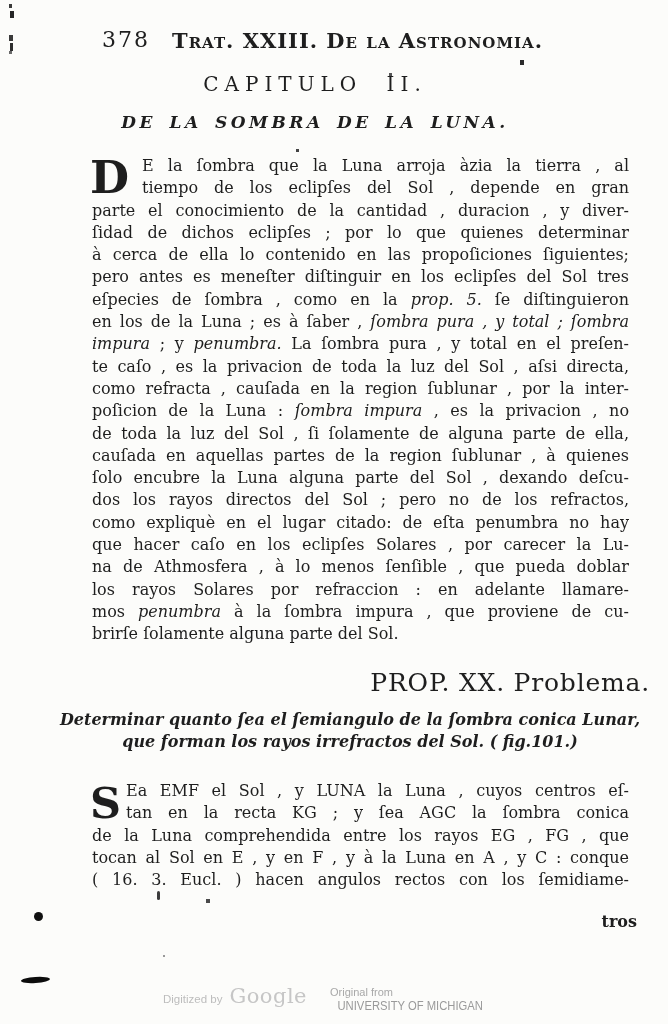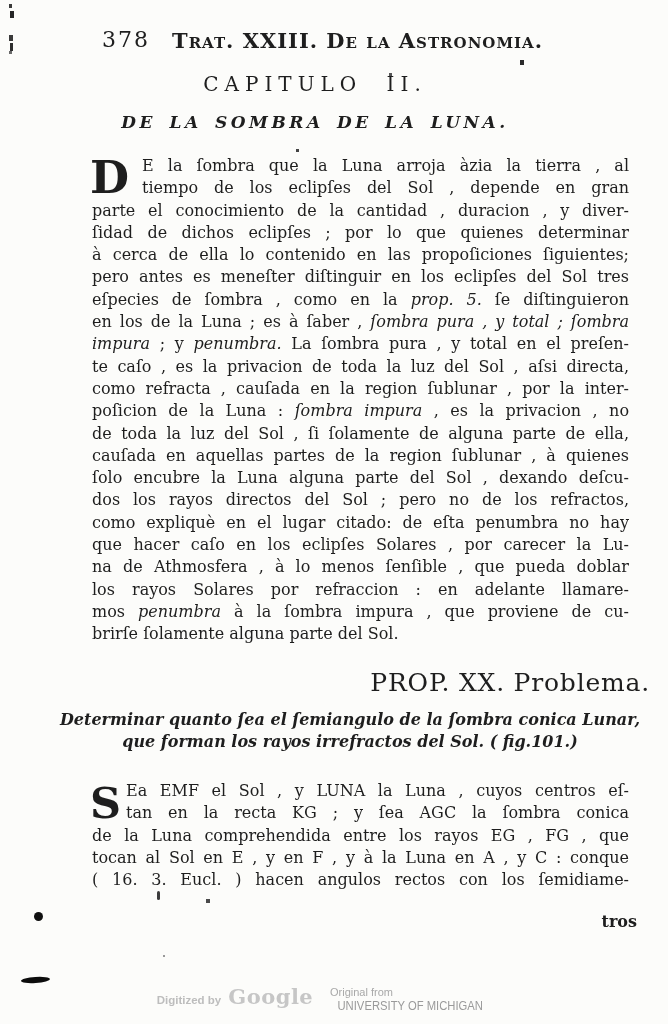--- a/index.html
+++ b/index.html
@@ -72,21 +72,21 @@
   .s9  { left:34px;  top:912px; width:9px;  height:9px; background:#101010; }
   .s10 { left:21px;  top:977px; width:29px; height:6px; background:#0c0c0c;
          border-radius:50%; transform:rotate(-4deg); }
   .s11 { left:157px; top:891px; width:3px;  height:9px; background:#3c3c3c; border-radius:2px; }
   .s12 { left:206px; top:899px; width:4px;  height:4px; background:#4a4a4a; }
   .s13 { left:163px; top:955px; width:2px;  height:2px; background:#999; }
   
   .footer-google {
     position:absolute; left:150px; top:984px; width:170px;
     display:flex; align-items:baseline; justify-content:center; gap:7px;
-    color:#bdbdbd; font-family:"Liberation Sans", sans-serif;font-weight:bold;
+    color:#bdbdbd; font-family:"Liberation Sans", sans-serif;
   }
   .footer-google .digit { font-size:11.5px; }
   .footer-google .glogo {
     font-family:"DejaVu Serif", serif; font-size:21px; color:#c6c6c6;
     letter-spacing:0.5px;
   }
   .footer-orig {
     position:absolute; left:330px; top:986px; width:150px; text-align:left;
     font-family:"Liberation Sans", sans-serif; color:#a8a8a8;
   }

